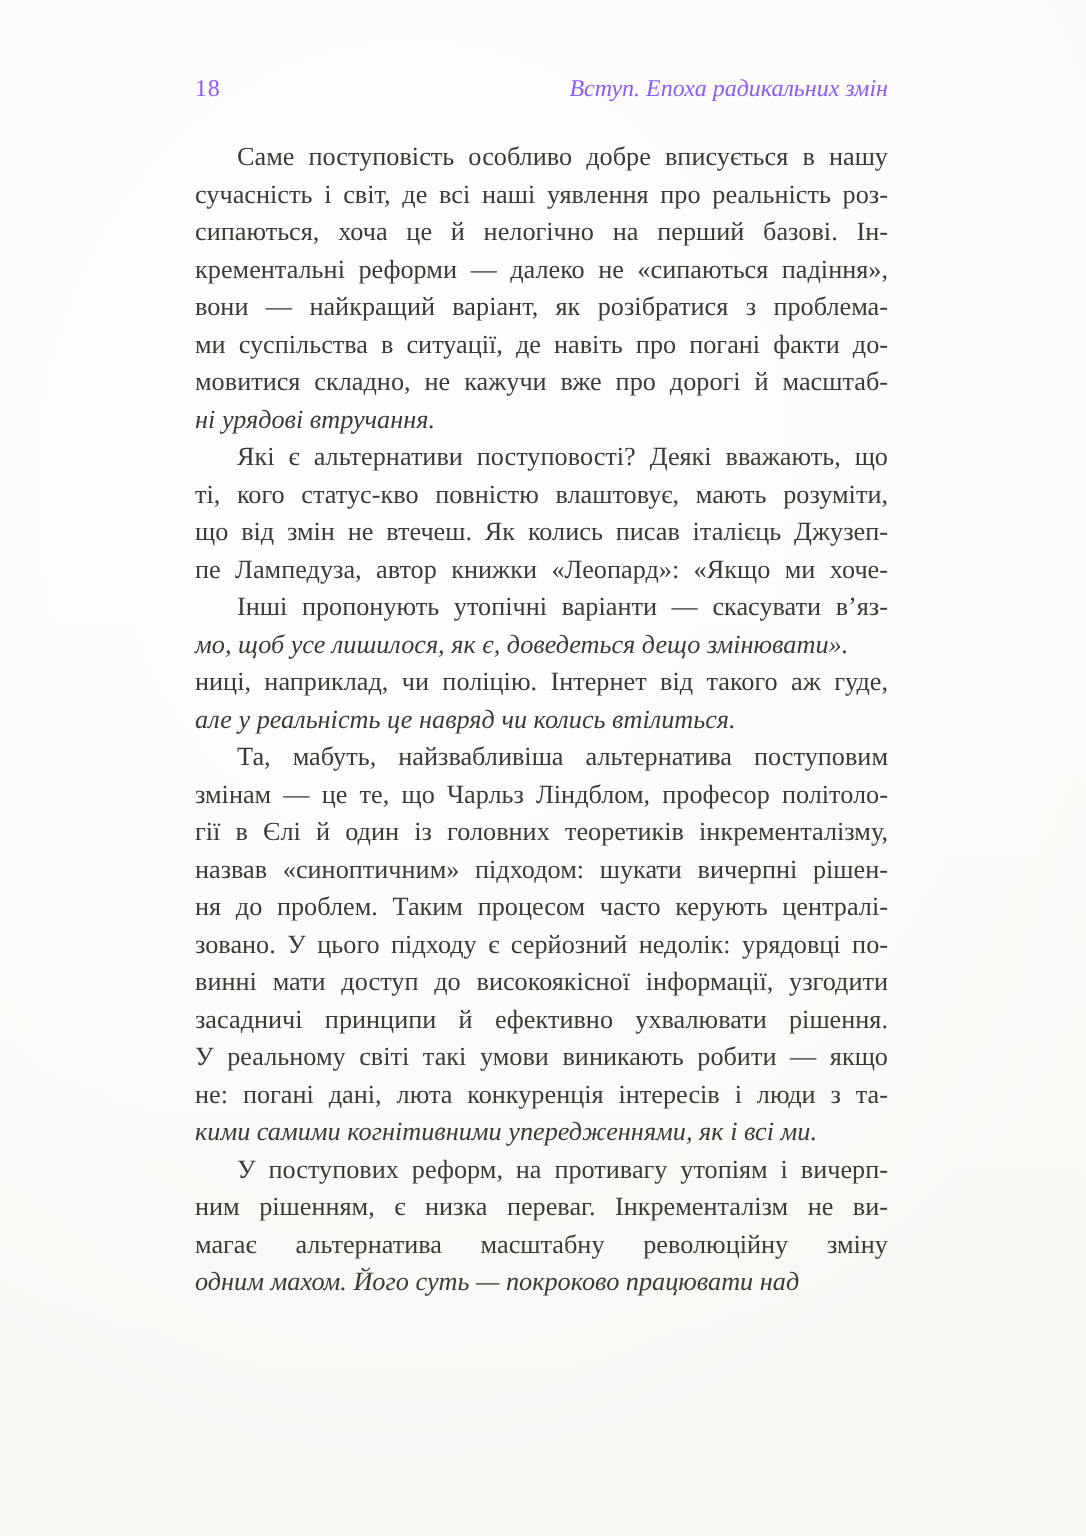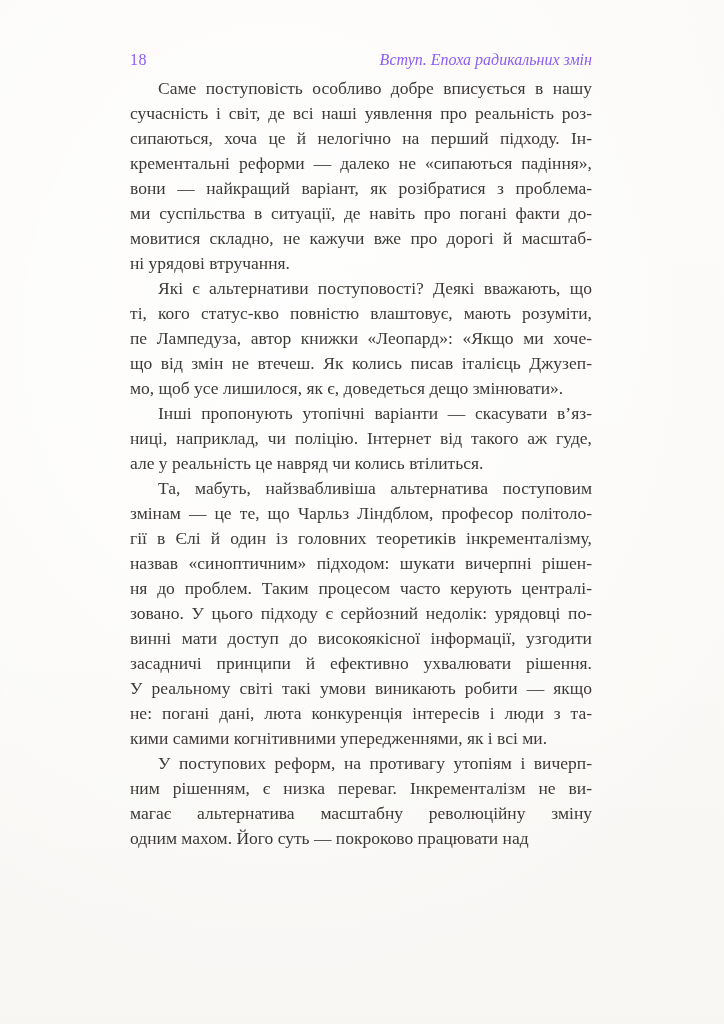--- a/index.html
+++ b/index.html
@@ -33,61 +33,62 @@
   }
   .page-number {
     font-style: normal;
     letter-spacing: 0.5px;
   }
   .running-head {
     font-style: italic;
   }
   .page-body {
     position: absolute;
-    top: 76px;
+    top: 92px;
     left: 130px;
     width: 462px;
     font-size: 17.5px;
     line-height: 25px;
   }
   .line {
     text-align: justify;
     text-align-last: justify;
     white-space: nowrap;
   }
   .line.last {
     text-align-last: left;
+    font-style: italic;
   }
   .line.indent {
     text-indent: 28px;
   }
 </style>
 </head>
 <body style="color: rgb(61, 58, 53);">
 
 <div class="page">
   <div class="page-header" style="color: #8b5cf6;">
     <span class="page-number">18</span>
     <span class="running-head">Вступ. Епоха радикальних змін</span>
   </div>
   <div class="page-body">
       <div class="line indent">Саме поступовість особливо добре вписується в нашу</div>
       <div class="line">сучасність і світ, де всі наші уявлення про реальність роз-</div>
-      <div class="line">сипаються, хоча це й нелогічно на перший підходу. Ін-</div>
+      <div class="line">сипаються, хоча це й нелогічно на перший базові. Ін-</div>
       <div class="line">крементальні реформи — далеко не «сипаються падіння»,</div>
       <div class="line">вони — найкращий варіант, як розібратися з проблема-</div>
       <div class="line">ми суспільства в ситуації, де навіть про погані факти до-</div>
       <div class="line">мовитися складно, не кажучи вже про дорогі й масштаб-</div>
       <div class="line last">ні урядові втручання.</div>
       <div class="line indent">Які є альтернативи поступовості? Деякі вважають, що</div>
       <div class="line">ті, кого статус-кво повністю влаштовує, мають розуміти,</div>
+      <div class="line">що від змін не втечеш. Як колись писав італієць Джузеп-</div>
       <div class="line">пе Лампедуза, автор книжки «Леопард»: «Якщо ми хоче-</div>
-      <div class="line">що від змін не втечеш. Як колись писав італієць Джузеп-</div>
+      <div class="line indent">Інші пропонують утопічні варіанти — скасувати в’яз-</div>
       <div class="line last">мо, щоб усе лишилося, як є, доведеться дещо змінювати».</div>
-      <div class="line indent">Інші пропонують утопічні варіанти — скасувати в’яз-</div>
       <div class="line">ниці, наприклад, чи поліцію. Інтернет від такого аж гуде,</div>
       <div class="line last">але у реальність це навряд чи колись втілиться.</div>
       <div class="line indent">Та, мабуть, найзвабливіша альтернатива поступовим</div>
       <div class="line">змінам — це те, що Чарльз Ліндблом, професор політоло-</div>
       <div class="line">гії в Єлі й один із головних теоретиків інкременталізму,</div>
       <div class="line">назвав «синоптичним» підходом: шукати вичерпні рішен-</div>
       <div class="line">ня до проблем. Таким процесом часто керують централі-</div>
       <div class="line">зовано. У цього підходу є серйозний недолік: урядовці по-</div>
       <div class="line">винні мати доступ до високоякісної інформації, узгодити</div>
       <div class="line">засадничі принципи й ефективно ухвалювати рішення.</div>

